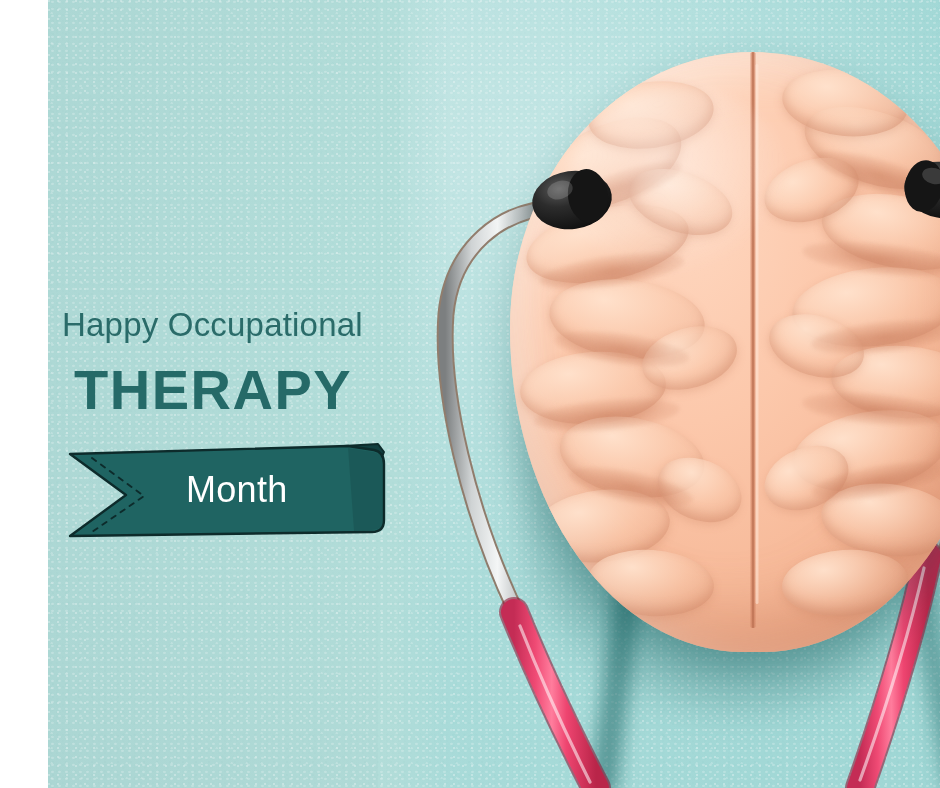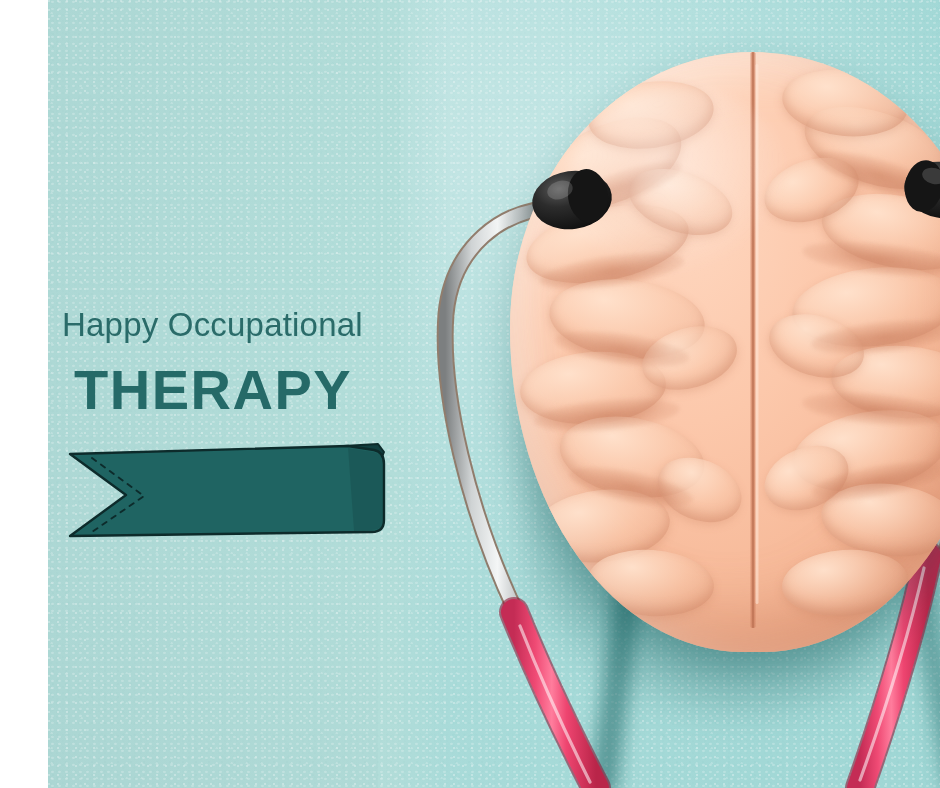--- a/index.html
+++ b/index.html
@@ -326,14 +326,15 @@
              L336 80
              Q336 92 324 92
              L22 96
              L78 55
              Z" fill="#1f6462" stroke="#0d2b2b" stroke-width="2.4" stroke-linejoin="round"></path>
 
     <path d="M44 18 L96 56 L44 92" fill="none" stroke="#0d2b2b" stroke-width="1.9" stroke-dasharray="5 6" stroke-linecap="round"></path>
 
     <path d="M300 8 L326 12 Q336 14 336 26 L336 78 Q336 90 324 90 L306 91 Z" fill="rgba(0,0,0,.10)"></path>
   </svg>
+  <div class="ribbon-label">Month</div>
 
 </div>
 
 </body></html>

